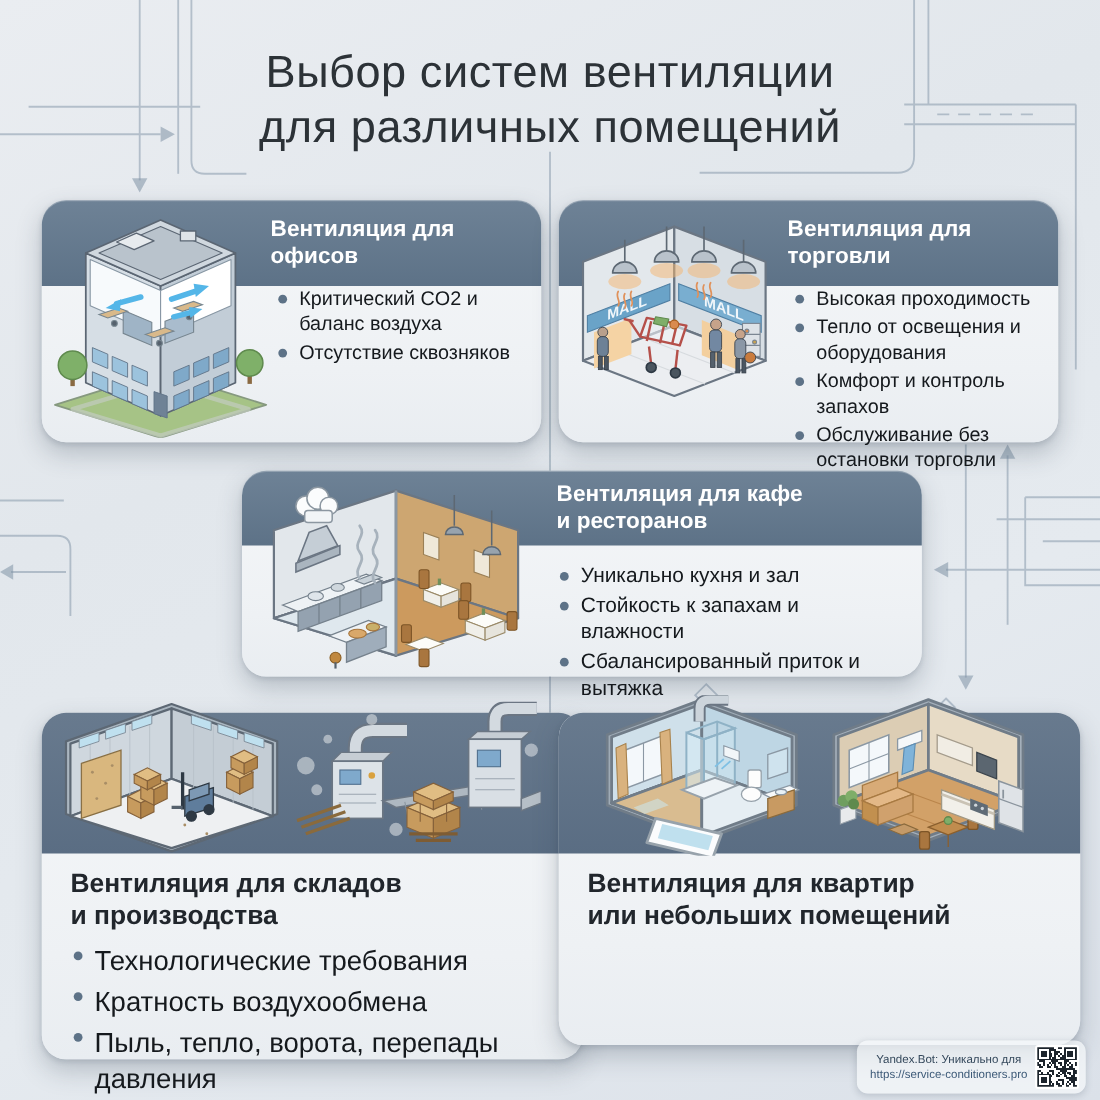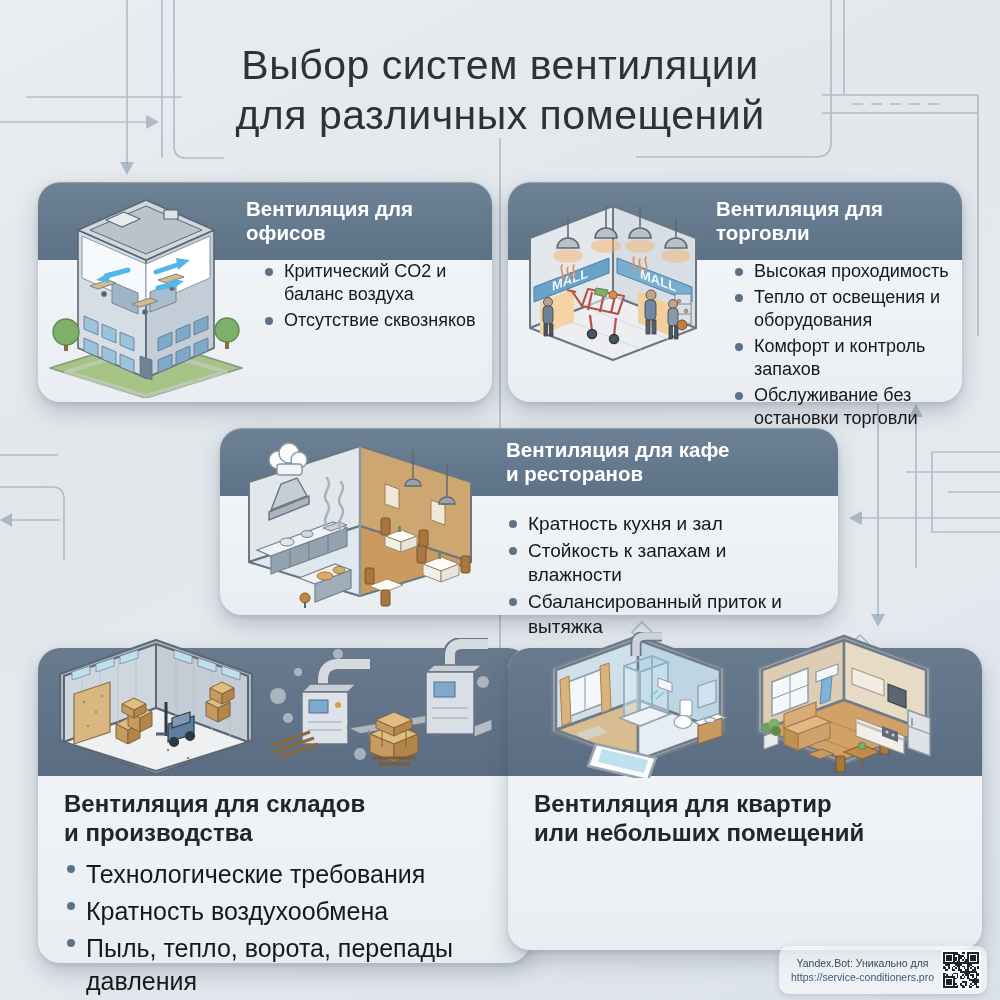--- a/index.html
+++ b/index.html
@@ -34,21 +34,21 @@
   #card-offices{left:38px;}
   #card-retail{left:508px;}
   #card-cafe{left:220px;top:428px;width:618px;height:187px;}
   #card-cafe .header{height:68px;}
   #card-cafe .header .htitle{left:286px;}
   .bullets{list-style:none;margin:0;padding:0;position:absolute;}
   .bullets li{position:relative;padding-left:22px;color:#15191d;}
   .bullets li::before{
     content:'';position:absolute;left:3px;top:8px;width:8px;height:8px;border-radius:50%;background:#5d7287;
   }
-  .card-top .bullets{left:224px;right:8px;top:78px;font-size:18px;line-height:1.28;}
+  .card-top .bullets{left:212px;right:8px;top:78px;font-size:18px;line-height:1.28;}
   .card-top .bullets li{margin-bottom:3px;}
   #card-cafe .bullets{left:286px;right:24px;top:84px;font-size:19px;line-height:1.3;}
   #card-cafe .bullets li{margin-bottom:2px;}
   .card-bottom{width:454px;top:648px;}
   #card-warehouse{left:38px;height:315px;padding-left:38px;}
   #card-apartments{left:508px;height:302px;padding-left:20px;}
   .band{
     position:absolute;left:0;top:0;right:0;height:128px;border-radius:22px 22px 0 0;
     background:linear-gradient(180deg,#687a8e 0%,#5a6d83 100%);
   }
@@ -364,21 +364,21 @@
 
       <polygon points="64,140 100,126 116,132 80,146" fill="#eef2f5" stroke="#76828d" stroke-width="1.2"></polygon>
       <polygon points="80,146 116,132 116,150 80,164" fill="#9fadbb" stroke="#76828d" stroke-width="1.2"></polygon>
       <ellipse cx="90" cy="138" rx="8" ry="4" fill="#d9a86a" stroke="#a8753a"></ellipse>
       <ellipse cx="104" cy="132" rx="6" ry="3.5" fill="#c9b06a" stroke="#a8753a"></ellipse>
       <circle cx="70" cy="160" r="5" fill="#c08840" stroke="#8a5c20"></circle>
       <line x1="70" y1="164" x2="70" y2="170" stroke="#55616d" stroke-width="2"></line>
     </g>
   </svg>
   <ul class="bullets">
-    <li>Кратность кухня и зал</li>
+    <li>Уникально кухня и зал</li>
     <li>Стойкость к запахам и влажности</li>
     <li>Сбалансированный приток и вытяжка</li>
   </ul>
 </div>
 
 <div class="card card-bottom" id="card-warehouse">
   <div class="band">
     <svg style="top:-10px;" width="454" height="140" viewBox="0 0 454 140">
 
       <g stroke="#5d6874" stroke-width="2" stroke-linejoin="round">

